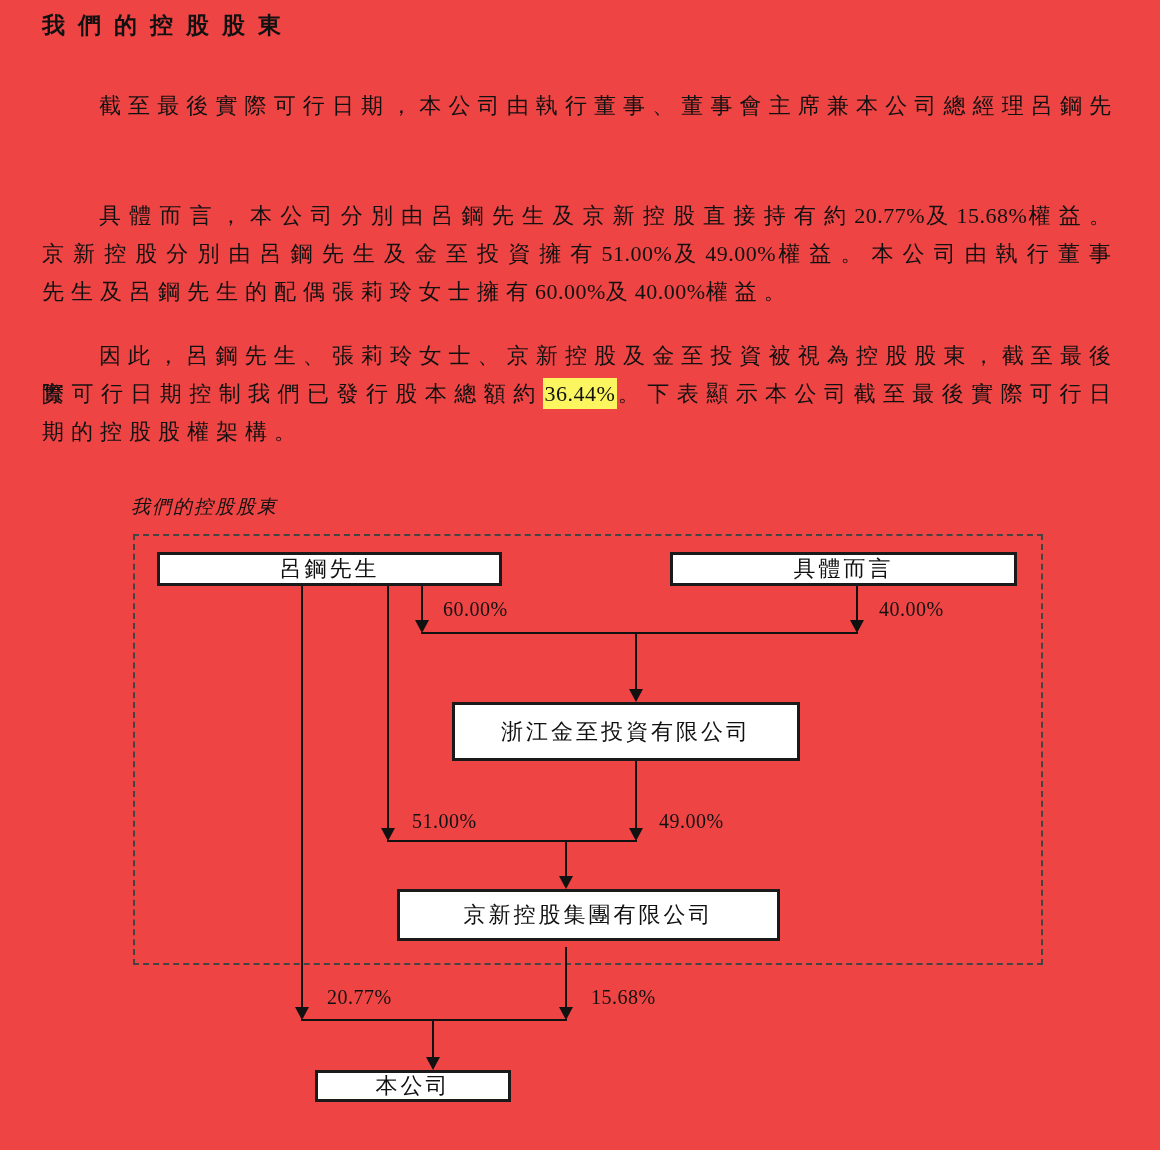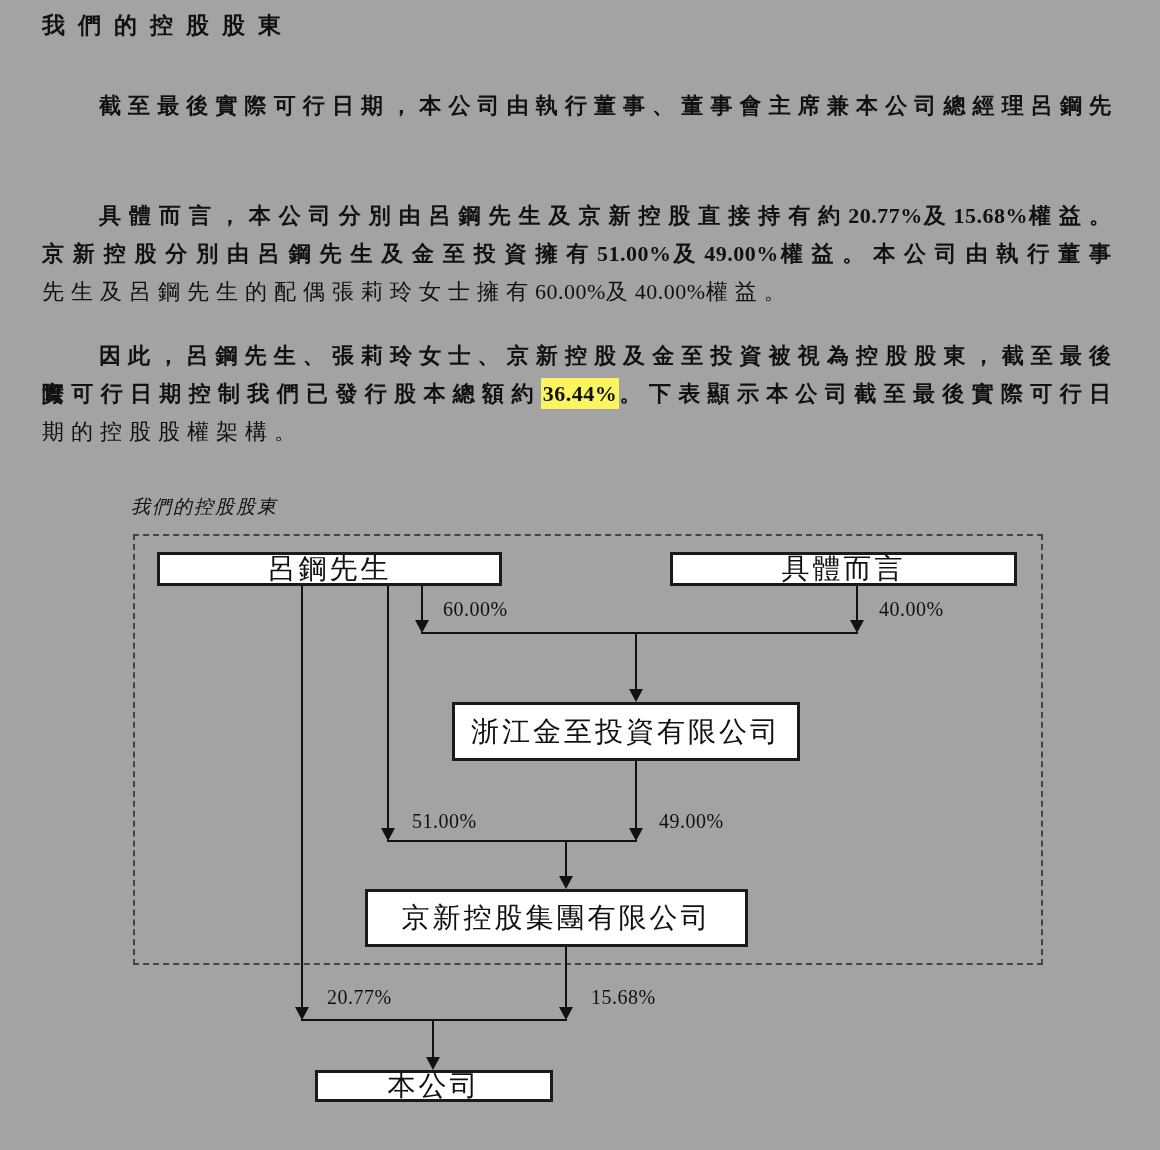--- a/index.html
+++ b/index.html
@@ -1,31 +1,31 @@
 <!DOCTYPE html>
 <html><head>
 <meta charset="utf-8">
 <style>
   html,body{margin:0;padding:0;background:#ffffff;}
-  .canvas{position:relative;width:1160px;height:1150px;background:#a3a3a3;overflow:hidden;
+  .canvas{position:relative;width:1160px;height:1150px;background:#ef4444;overflow:hidden;
           font-family:"Liberation Serif","DejaVu Serif",serif;color:#111;}
   .doc-title{position:absolute;left:42px;top:10px;font-family:"Liberation Sans","DejaVu Sans",sans-serif;
              font-weight:bold;font-size:23px;letter-spacing:13px;color:#111;white-space:nowrap;}
   .para{position:absolute;left:42px;width:1076px;}
   .tline{height:38px;line-height:38px;font-size:22px;letter-spacing:7px;white-space:nowrap;color:#111;}
-  .tline.just{white-space:normal;text-align:justify;text-align-last:justify;font-weight:bold;}
+  .tline.just{white-space:normal;text-align:justify;text-align-last:justify;}
   .tline.ind{text-indent:57px;}
   .seg-num{letter-spacing:0.5px;}
   .seg-highlight{letter-spacing:0.5px;padding:3px 2px;}
   .diagram-caption{position:absolute;left:131px;top:494px;font-style:italic;font-size:19px;
                    letter-spacing:2px;color:#111;white-space:nowrap;}
   .dashed-frame{position:absolute;left:133px;top:534px;width:910px;height:431px;
                 border:2px dashed #444;box-sizing:border-box;}
   .node{position:absolute;border:3px solid #1a1a1a;box-sizing:border-box;background:#fff;
-        display:flex;align-items:center;justify-content:center;font-size:28px;letter-spacing:3px;color:#111;}
+        display:flex;align-items:center;justify-content:center;font-size:22px;letter-spacing:3px;color:#111;}
   .vl{position:absolute;width:2px;background:#111;}
   .hl{position:absolute;height:2px;background:#111;}
   .arrow{position:absolute;width:0;height:0;border-left:7px solid transparent;
          border-right:7px solid transparent;border-top:13px solid #111;}
   .pct{position:absolute;font-size:20px;letter-spacing:0.5px;color:#111;white-space:nowrap;}
 </style>
 </head>
 <body>
 
 <div class="canvas">
@@ -53,24 +53,24 @@
 
     <div class="node" style="left:157px;top:552px;width:345px;height:34px">
       <span>呂鋼先生</span>
     </div>
     <div class="node" style="left:670px;top:552px;width:347px;height:34px">
       <span>具體而言</span>
     </div>
     <div class="node" style="left:452px;top:702px;width:348px;height:59px">
       <span>浙江金至投資有限公司</span>
     </div>
-    <div class="node" style="left:365px;top:889px;width:383px;height:58px">
+    <div class="node" style="left:397px;top:889px;width:383px;height:52px">
       <span>京新控股集團有限公司</span>
     </div>
-    <div class="node" style="left:315px;top:1070px;width:238px;height:32px">
+    <div class="node" style="left:315px;top:1070px;width:196px;height:32px">
       <span>本公司</span>
     </div>
 
     <div class="vl" style="left:301px;top:586px;height:421px"></div>
     <div class="vl" style="left:387px;top:586px;height:242px"></div>
     <div class="vl" style="left:421px;top:586px;height:34px"></div>
     <div class="vl" style="left:856px;top:586px;height:34px"></div>
     <div class="hl" style="left:421px;top:632px;width:437px"></div>
     <div class="vl" style="left:635px;top:634px;height:55px"></div>
     <div class="vl" style="left:635px;top:761px;height:67px"></div>

